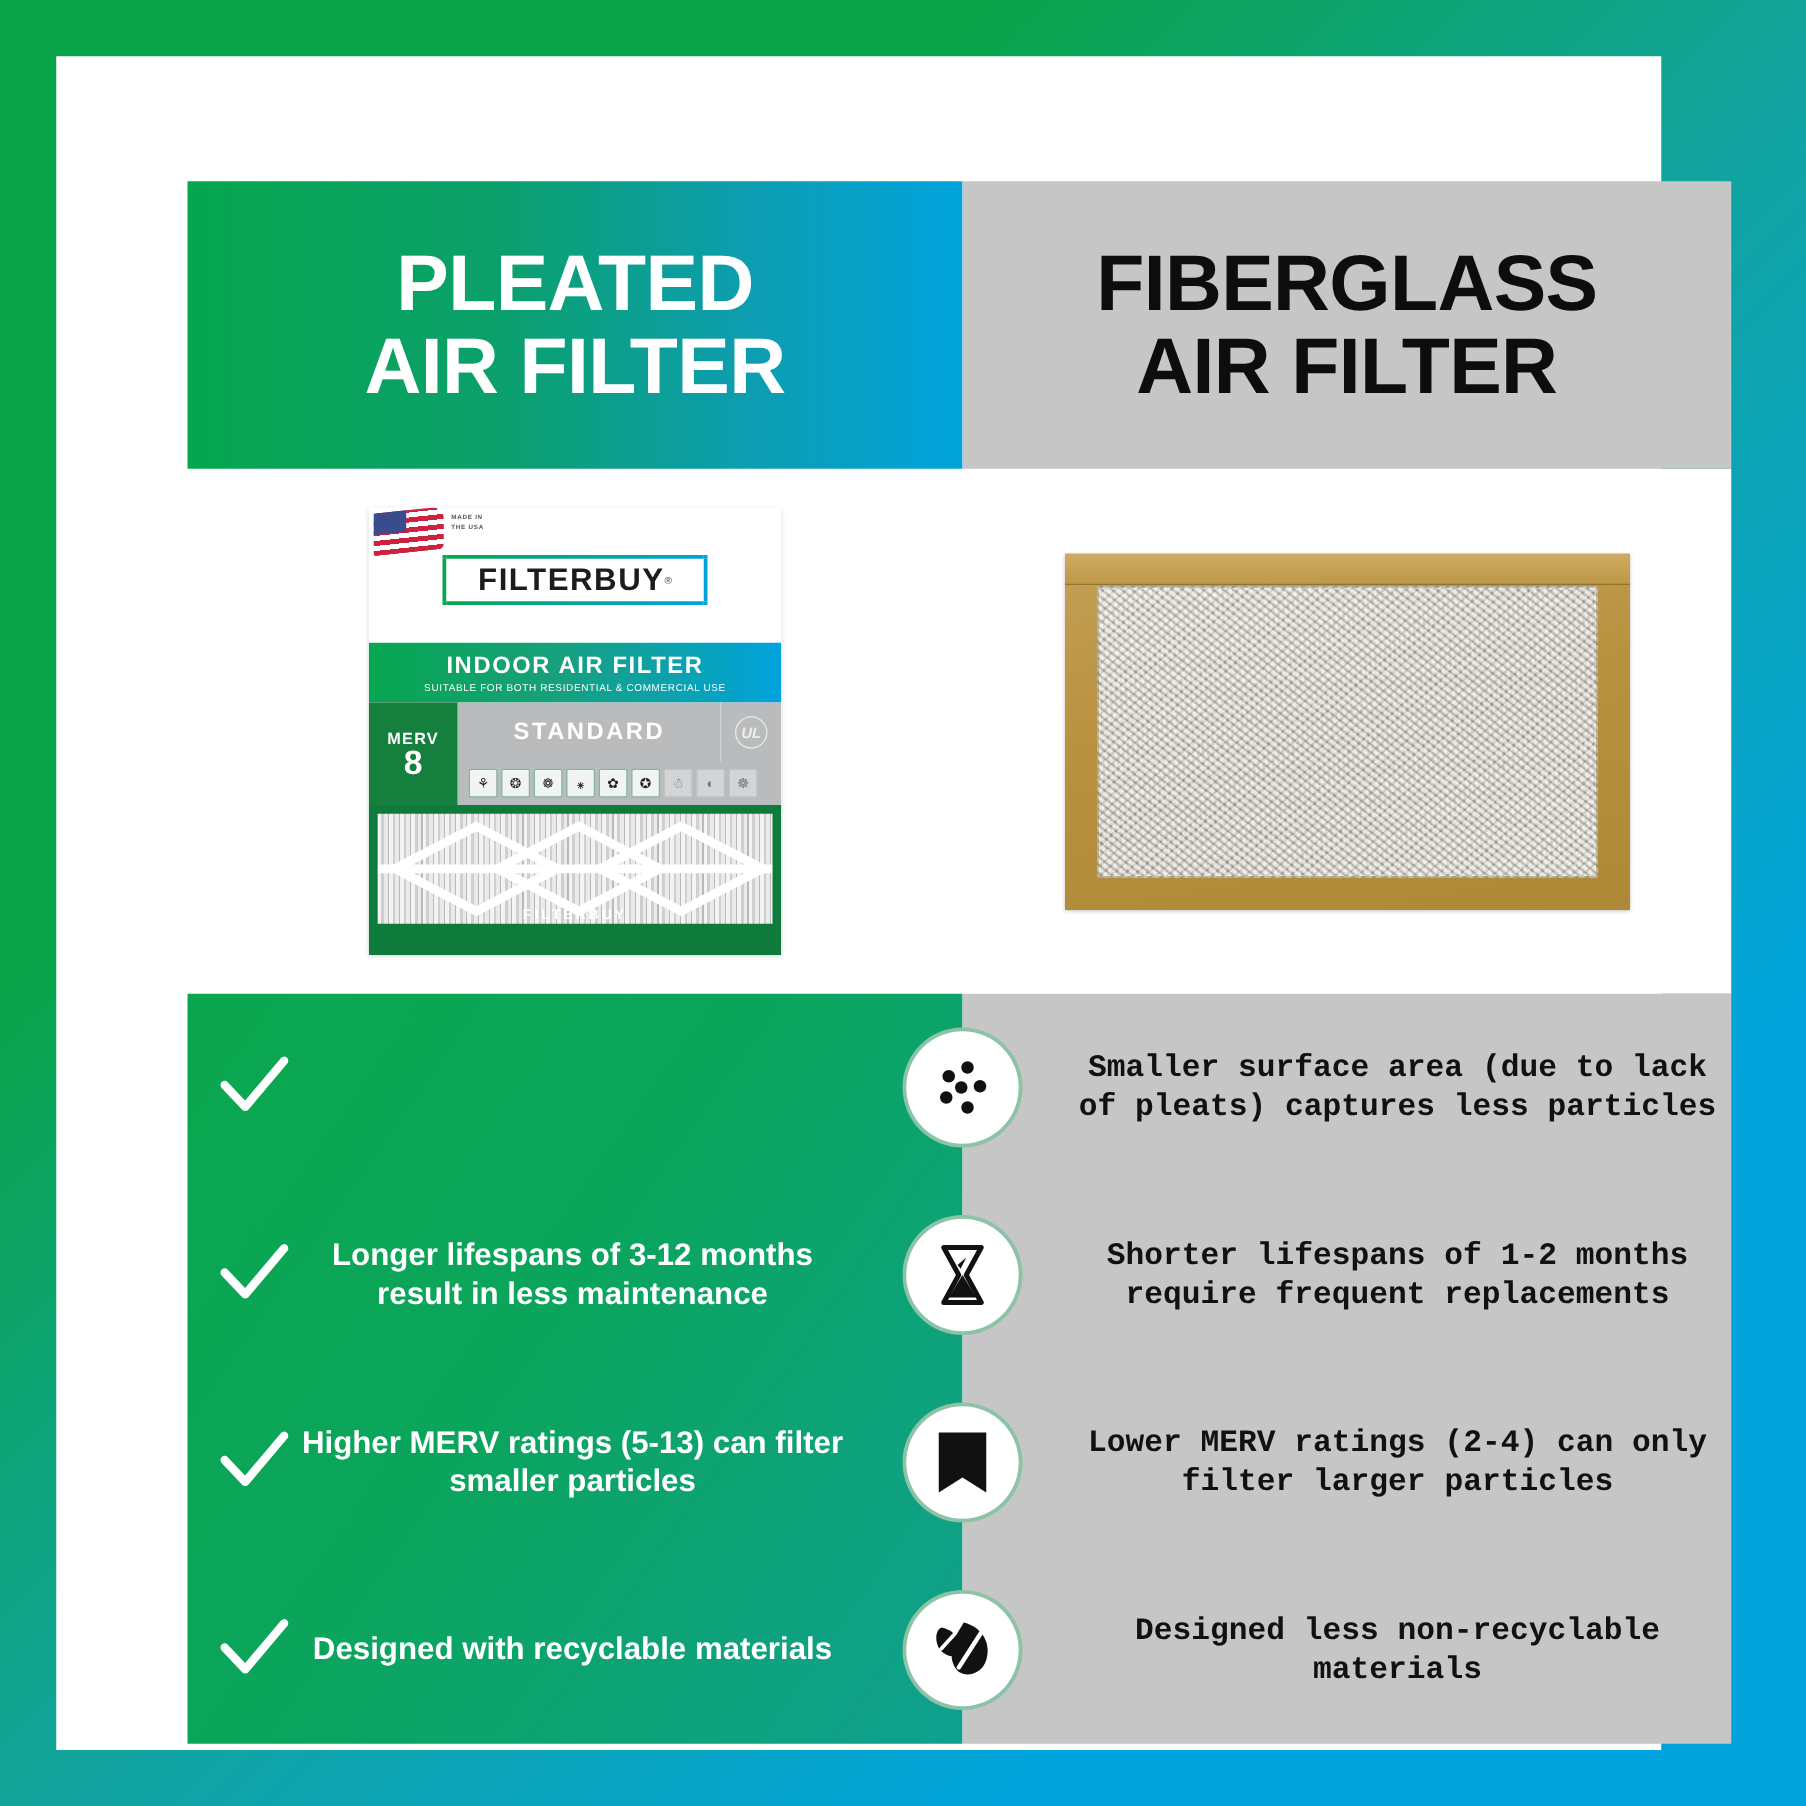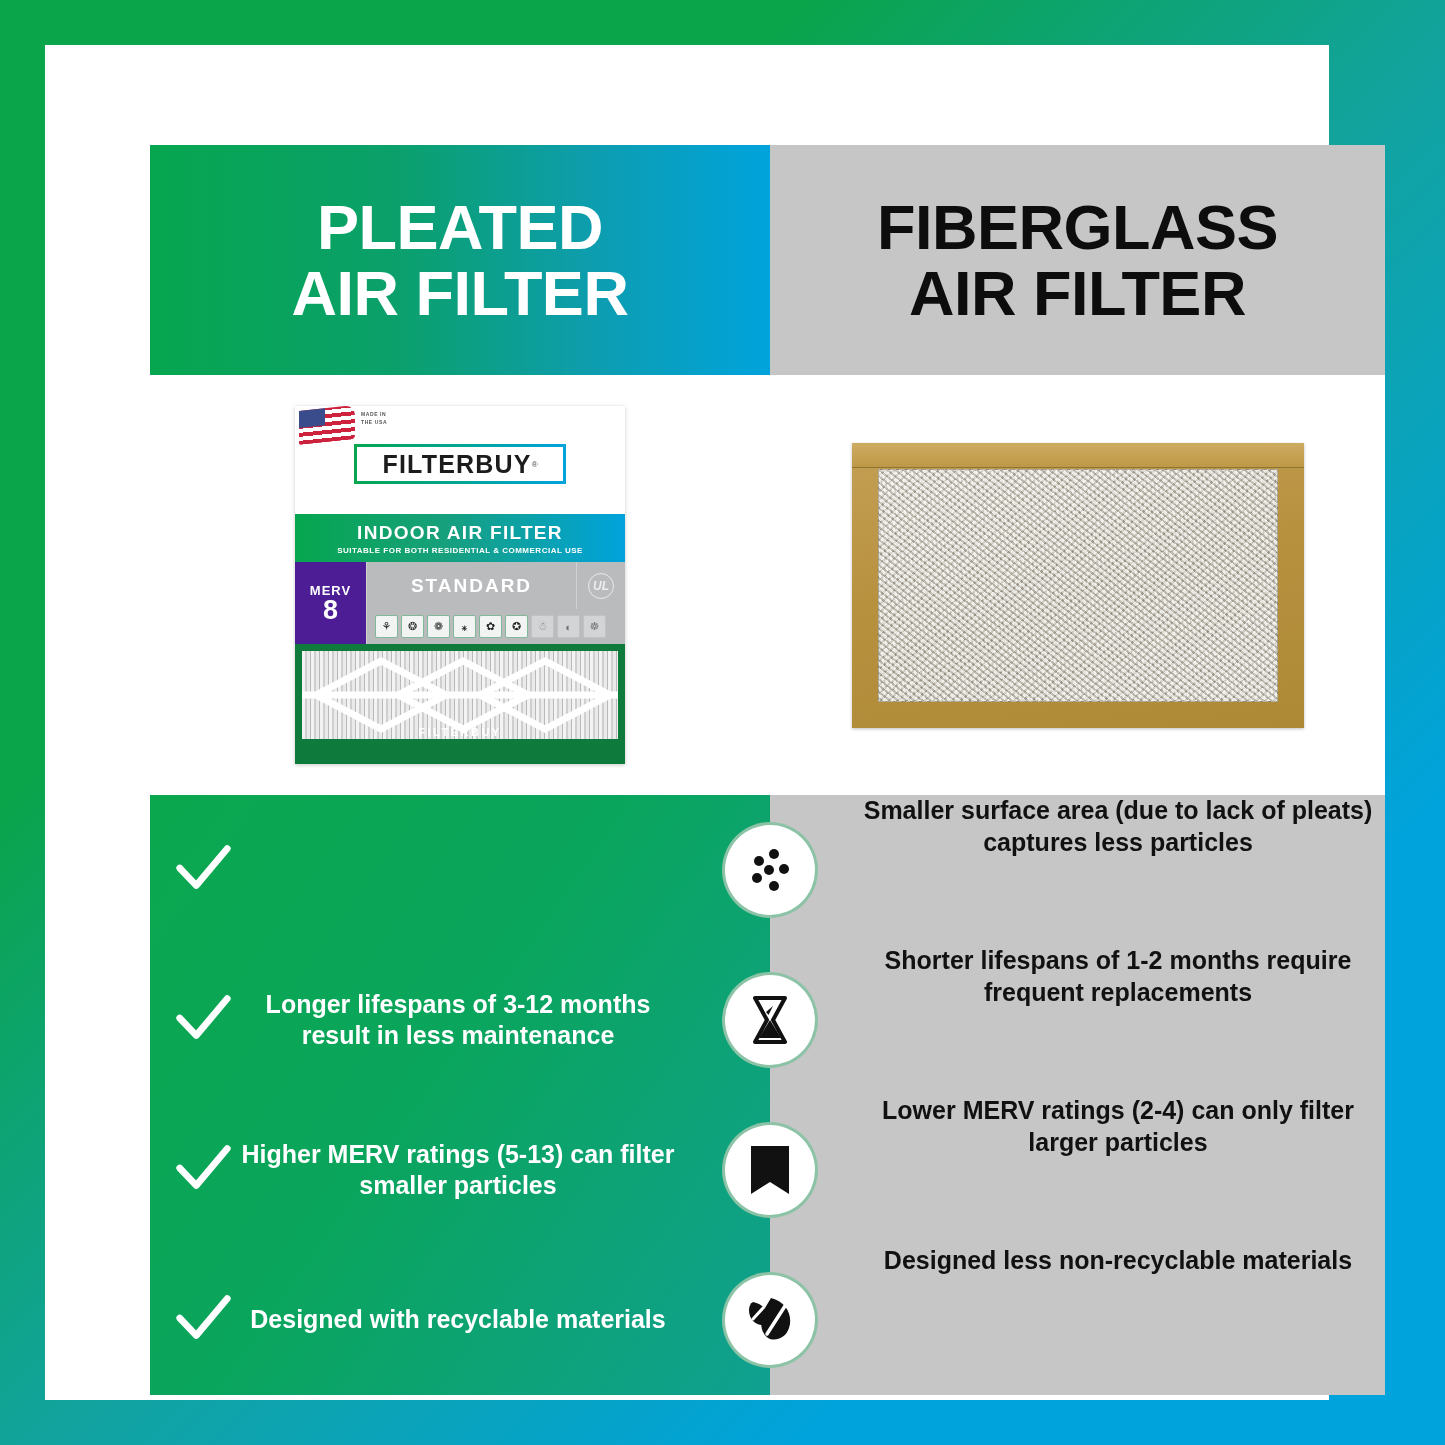--- a/index.html
+++ b/index.html
@@ -75,21 +75,21 @@
   }
   .logo-tm { font-size:8px; vertical-align:super; color:#444; }
 
   .pkg-band {
     height:48px;
     background:linear-gradient(90deg,#06A64F 0%,#17A07C 45%,#00A3DC 100%);
     display:flex; flex-direction:column; align-items:center; justify-content:center;
     color:#fff;
   }
   .band-main { font-size:19px; font-weight:bold; letter-spacing:1.3px; }
-  .band-sub { font-size:8px; font-weight:bold; letter-spacing:.5px; margin-top:2px; }
+  .band-sub { font-size:8px; font-weight:normal; letter-spacing:.5px; margin-top:2px; }
 
   .pkg-grey { background:#b9bbbd; height:82px; position:relative; }
   .grey-row { display:flex; height:47px; }
   .merv-cell {
     flex:0 0 72px; display:flex; flex-direction:column;
     align-items:center; justify-content:center; color:#fff;
     border-right:1px solid #cfd1d3;
     background:#b0b2b5;
   }
   .merv-word { font-size:13px; font-weight:bold; letter-spacing:1px; }
@@ -103,21 +103,21 @@
     flex:0 0 48px; display:flex; align-items:center; justify-content:center;font-style:italic;
   }
   .ul-mark {
     width:26px; height:26px; border-radius:50%;
     border:1.5px solid #e9eaeb; color:#eceded;
     font-size:12px; font-weight:bold;
     display:flex; align-items:center; justify-content:center;
   }
   .merv-tall {
     position:absolute; left:0; top:0; width:72px; height:82px;
-    background:#4c1d95; border-right:1px solid #cfd1d3;
+    background:#15803d; border-right:1px solid #cfd1d3;
     display:flex; flex-direction:column; align-items:center; justify-content:center;
     color:#fff;
   }
   .icon-strip {
     position:absolute; left:72px; right:0; top:47px; height:35px;
     display:flex; align-items:center; gap:3px; padding:0 8px;
   }
   .mini-icon {
     width:23px; height:23px; background:#f2f3f3; border:1px solid #7fb99a;
     border-radius:2px; display:flex; align-items:center; justify-content:center;
@@ -183,22 +183,22 @@
     flex:0 0 62px; height:62px; position:relative;
   }
   .check svg { width:100%; height:100%; }
   .txt-left {
     flex:1; text-align:center; color:#ffffff;
     font-size:25px; font-weight:bold; line-height:1.26;
     padding-right:4px;
   }
   .cell-right {
     flex:1; height:100%;
-    display:flex; justify-content:center;
-    padding-left:90px; padding-right:9px;
+    display:flex; align-items:center; justify-content:center;
+    padding-left:90px; padding-right:9px;font-family:Liberation Mono, monospace;
   }
   .txt-right {
     text-align:center; color:#111111;
     font-size:25px; font-weight:bold; line-height:1.26;
   }
 
   .center-icon {
     position:absolute; left:620px; top:50%;
     transform:translate(-50%,-50%);
     width:96px; height:96px; border-radius:50%;

